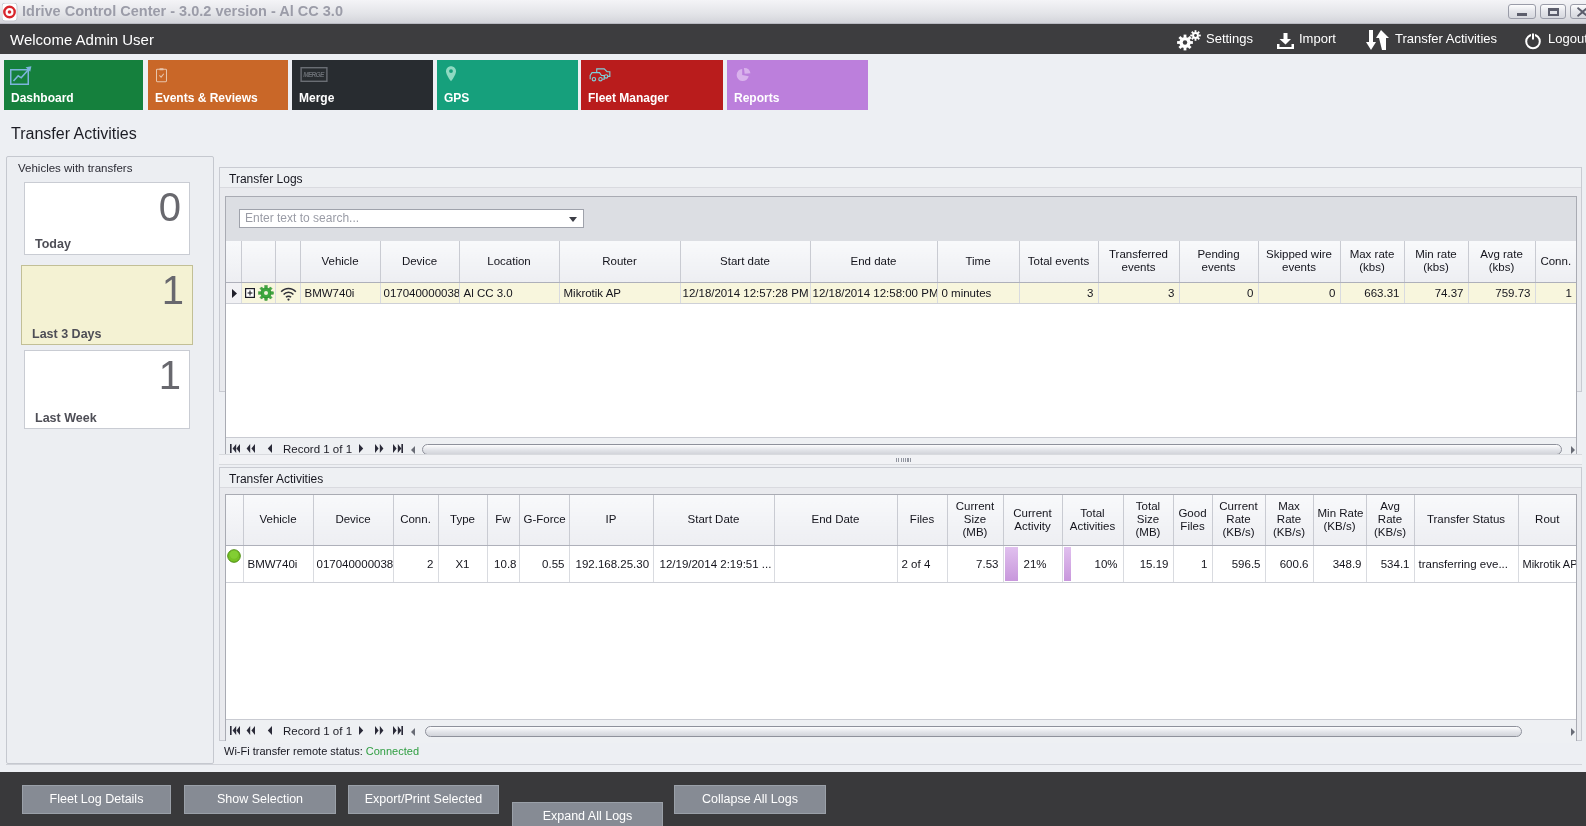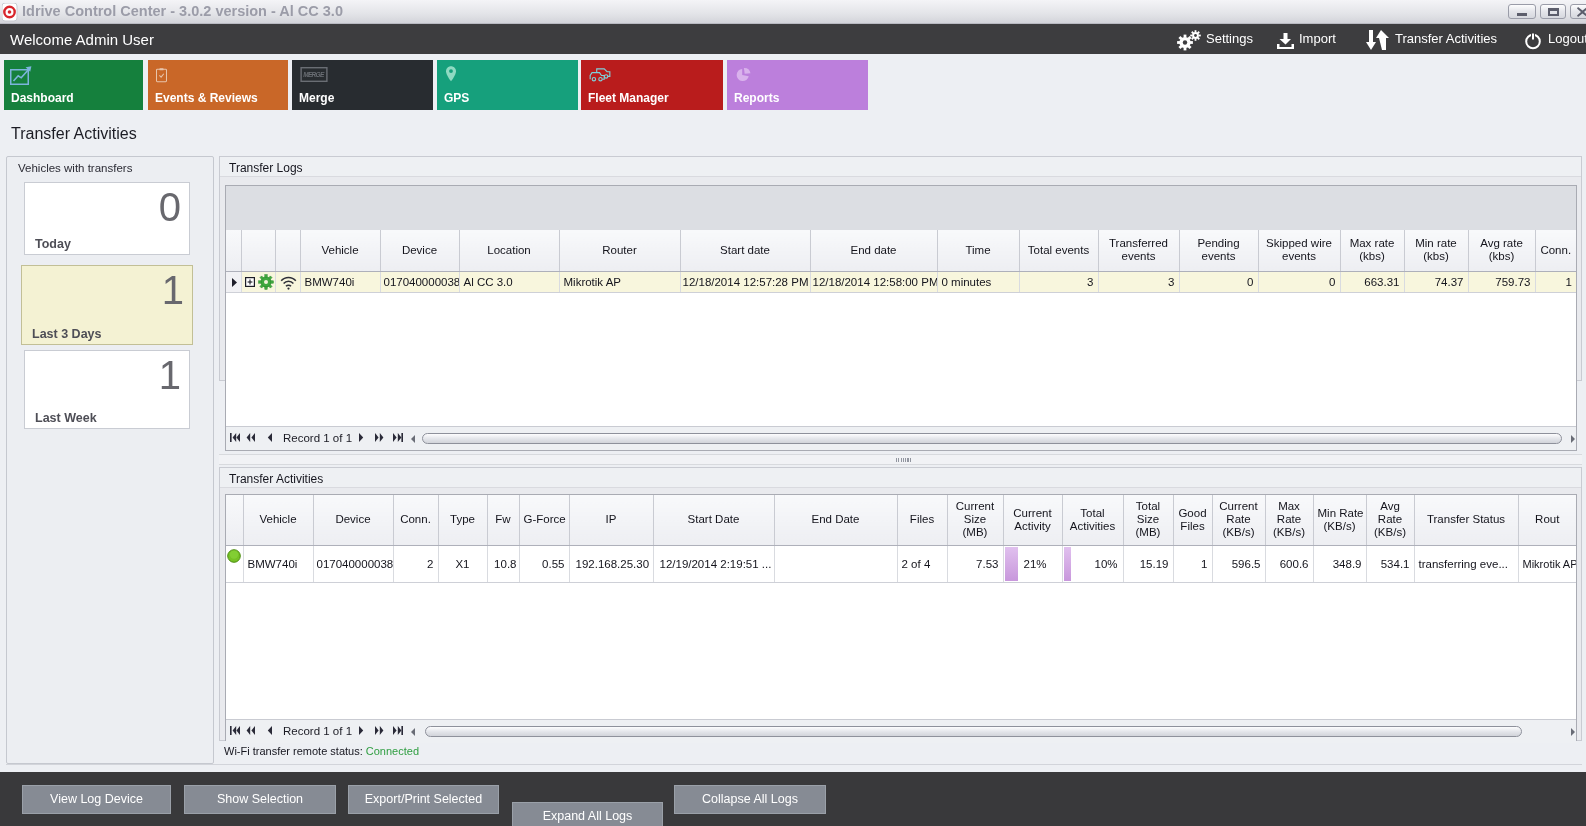--- a/index.html
+++ b/index.html
@@ -207,24 +207,25 @@
   <div class="vbox" style="top:108px;height:80px;left:14px;width:172px;background:#f4f2d3;border-color:#c2bf96;">
     <div class="num">1</div>
       <div class="lbl">Last 3 Days</div>
   </div>
   <div class="vbox" style="top:193px;height:79px;">
     <div class="num">1</div>
       <div class="lbl">Last Week</div>
   </div>
 </div>
 
-<div class="panel" style="top:156px;height:225px;">
+<div class="panel" style="top:167px;height:225px;">
   <div class="plabelstrip"></div>
   <div class="plabel">Transfer Logs</div>
   <div class="pbody" style="top:28px;width:1352px;height:266px;">
+    <div class="search">Enter text to search...<span class="arr"></span></div>
     <div class="abs" style="left:0;top:44px;width:1350px;height:196px;background:#fff;">
       <table class="grid" id="g1">
         <colgroup>
           <col style="width:15px">
             <col style="width:34px">
             <col style="width:25px">
           <col style="width:80px">
             <col style="width:79px">
             <col style="width:100px">
             <col style="width:121px">
@@ -487,18 +488,18 @@
           <path d="M0 0 L4 4 L0 8 Z"></path>
         </svg>
     </div>
   </div>
 </div>
 
 <div style="position:absolute;left:6px;top:764px;width:1576px;height:1px;background:#d2d4da"></div>
 <div class="wifi">Wi-Fi transfer remote status: <b>Connected</b></div>
 
 <div class="footer">
-  <div class="fbtn" style="left:22px;width:149px;">View Log Device</div>
+  <div class="fbtn" style="left:22px;width:149px;">Fleet Log Details</div>
   <div class="fbtn" style="left:184px;width:152px;">Show Selection</div>
   <div class="fbtn" style="left:348px;width:151px;">Export/Print Selected</div>
   <div class="fbtn" style="left:512px;width:151px;margin-top:17px;">Expand All Logs</div>
   <div class="fbtn" style="left:674px;width:152px;">Collapse All Logs</div>
 </div>
 
 </body></html>

